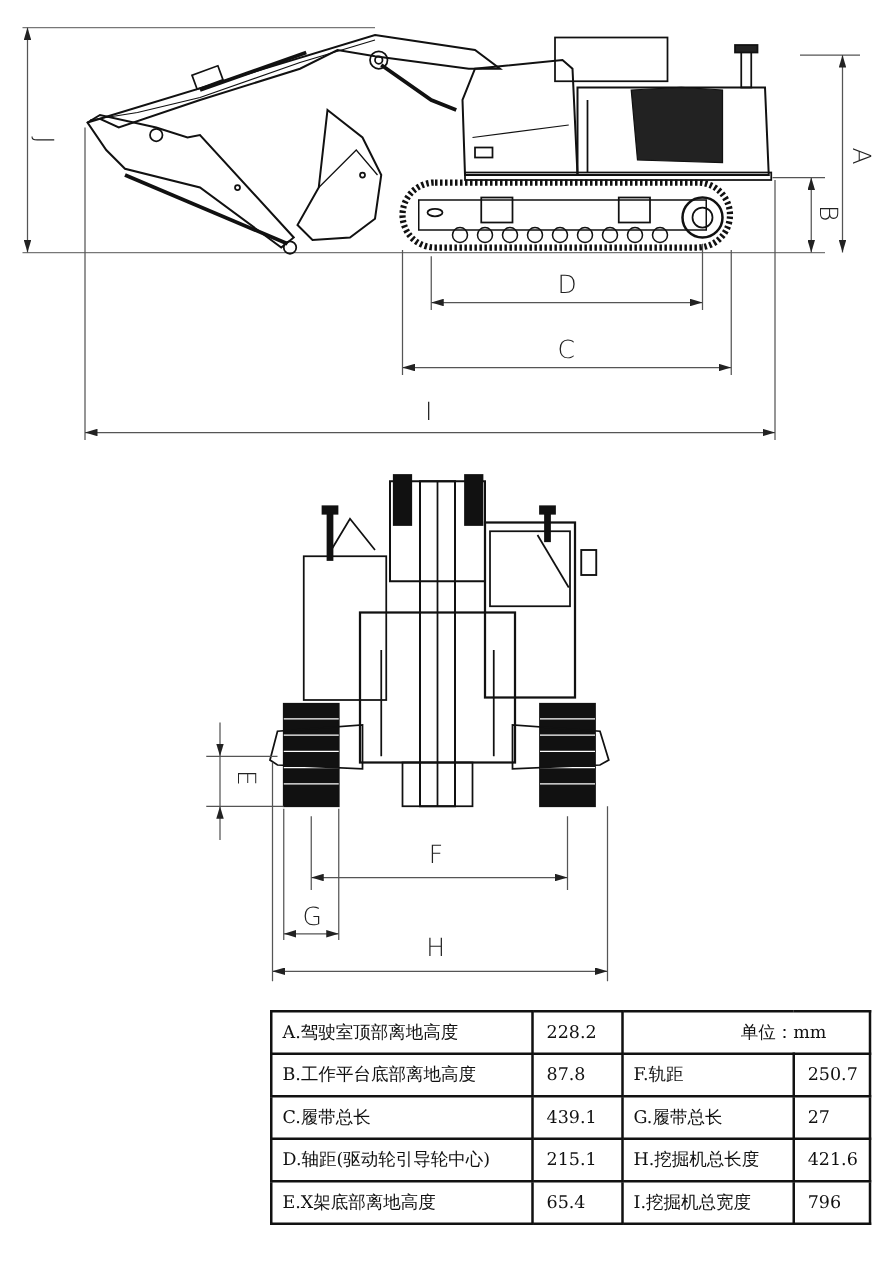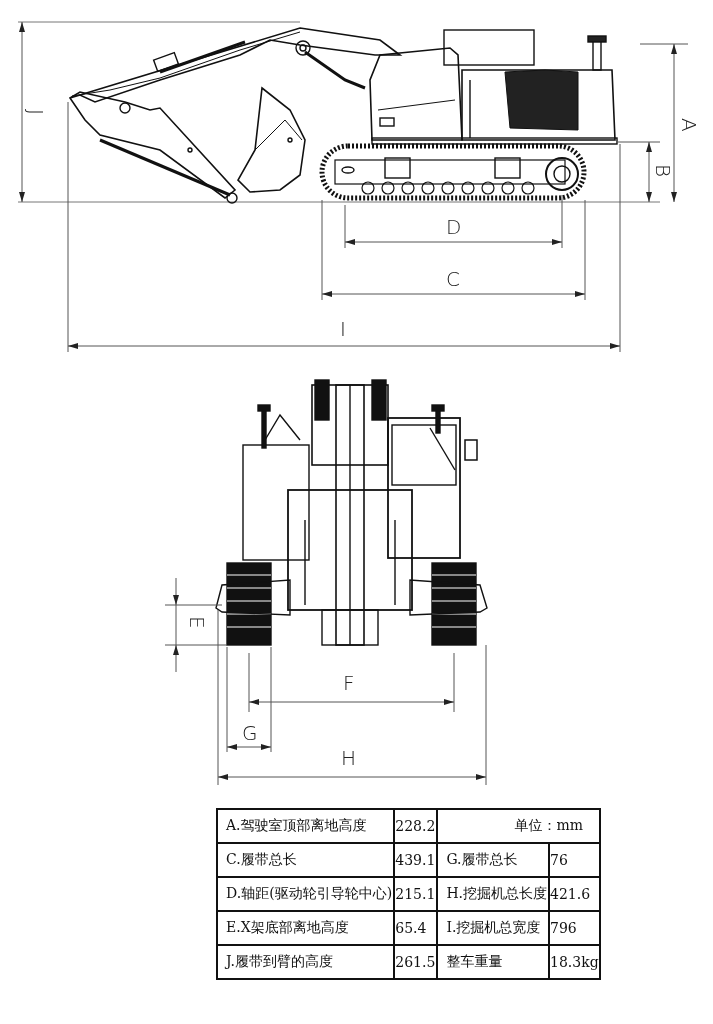--- a/index.html
+++ b/index.html
@@ -1,23 +1,23 @@
 <!DOCTYPE html>
 <html><head>
 <meta charset="utf-8">
 <style>
   html, body { margin: 0; padding: 0; background: #ffffff; }
   body { width: 713px; height: 1024px; position: relative; overflow: hidden;
          font-family: "DejaVu Sans", sans-serif; color: #111; }
   svg.drawing { position: absolute; left: 0; top: 0; }
   .dimlabel { font-family: "DejaVu Sans", sans-serif; font-size: 20px; fill: #222; font-weight: 300; }
-  table.spec { position: absolute; left: 216px; top: 808px; width: 385px; border-collapse: collapse;
+  table.spec { position: absolute; left: 216px; top: 808px; width: 481px; border-collapse: collapse;
                font-family: "DejaVu Serif", serif; font-size: 14px; }
   table.spec td { border: 2px solid #111; height: 32px; padding: 0 0 0 8px; vertical-align: middle; white-space: nowrap; }
-  table.spec td.val { padding-left: 0; }
+  table.spec td.val { padding-left: 10px; }
   table.spec td.unit { text-align: center; padding-left: 60px; margin-top: 47px; }
 </style>
 </head>
 <body>
 
 <svg class="drawing" width="713" height="800" viewBox="0 0 713 800">
   <defs>
     <marker id="arr" markerWidth="10" markerHeight="6" refX="10" refY="3" orient="auto-start-reverse">
       <path d="M0,0 L10,3 L0,6 z" fill="#222"></path>
     </marker>
@@ -203,37 +203,37 @@
       <col style="width:138px">
       <col style="width:61px">
     </colgroup>
   <tbody>
       <tr>
     <td>A.驾驶室顶部离地高度</td>
     <td class="val">228.2</td>
     <td class="unit" colspan="2">单位：mm</td>
   </tr>
   <tr>
+    <td>B.工作平台底部离地高度</td>
+    <td class="val">87.8</td>
+    <td>F.轨距</td>
+    <td class="val">250.7</td>
+  </tr>
+  <tr>
     <td>C.履带总长</td>
     <td class="val">439.1</td>
     <td>G.履带总长</td>
-    <td class="val">76</td>
+    <td class="val">27</td>
   </tr>
   <tr>
     <td>D.轴距(驱动轮引导轮中心)</td>
     <td class="val">215.1</td>
     <td>H.挖掘机总长度</td>
     <td class="val">421.6</td>
   </tr>
   <tr>
     <td>E.X架底部离地高度</td>
     <td class="val">65.4</td>
     <td>I.挖掘机总宽度</td>
     <td class="val">796</td>
   </tr>
-  <tr>
-    <td>J.履带到臂的高度</td>
-    <td class="val">261.5</td>
-    <td>整车重量</td>
-    <td class="val">18.3kg</td>
-  </tr>
 </tbody>
   </table>
 
 </body></html>

